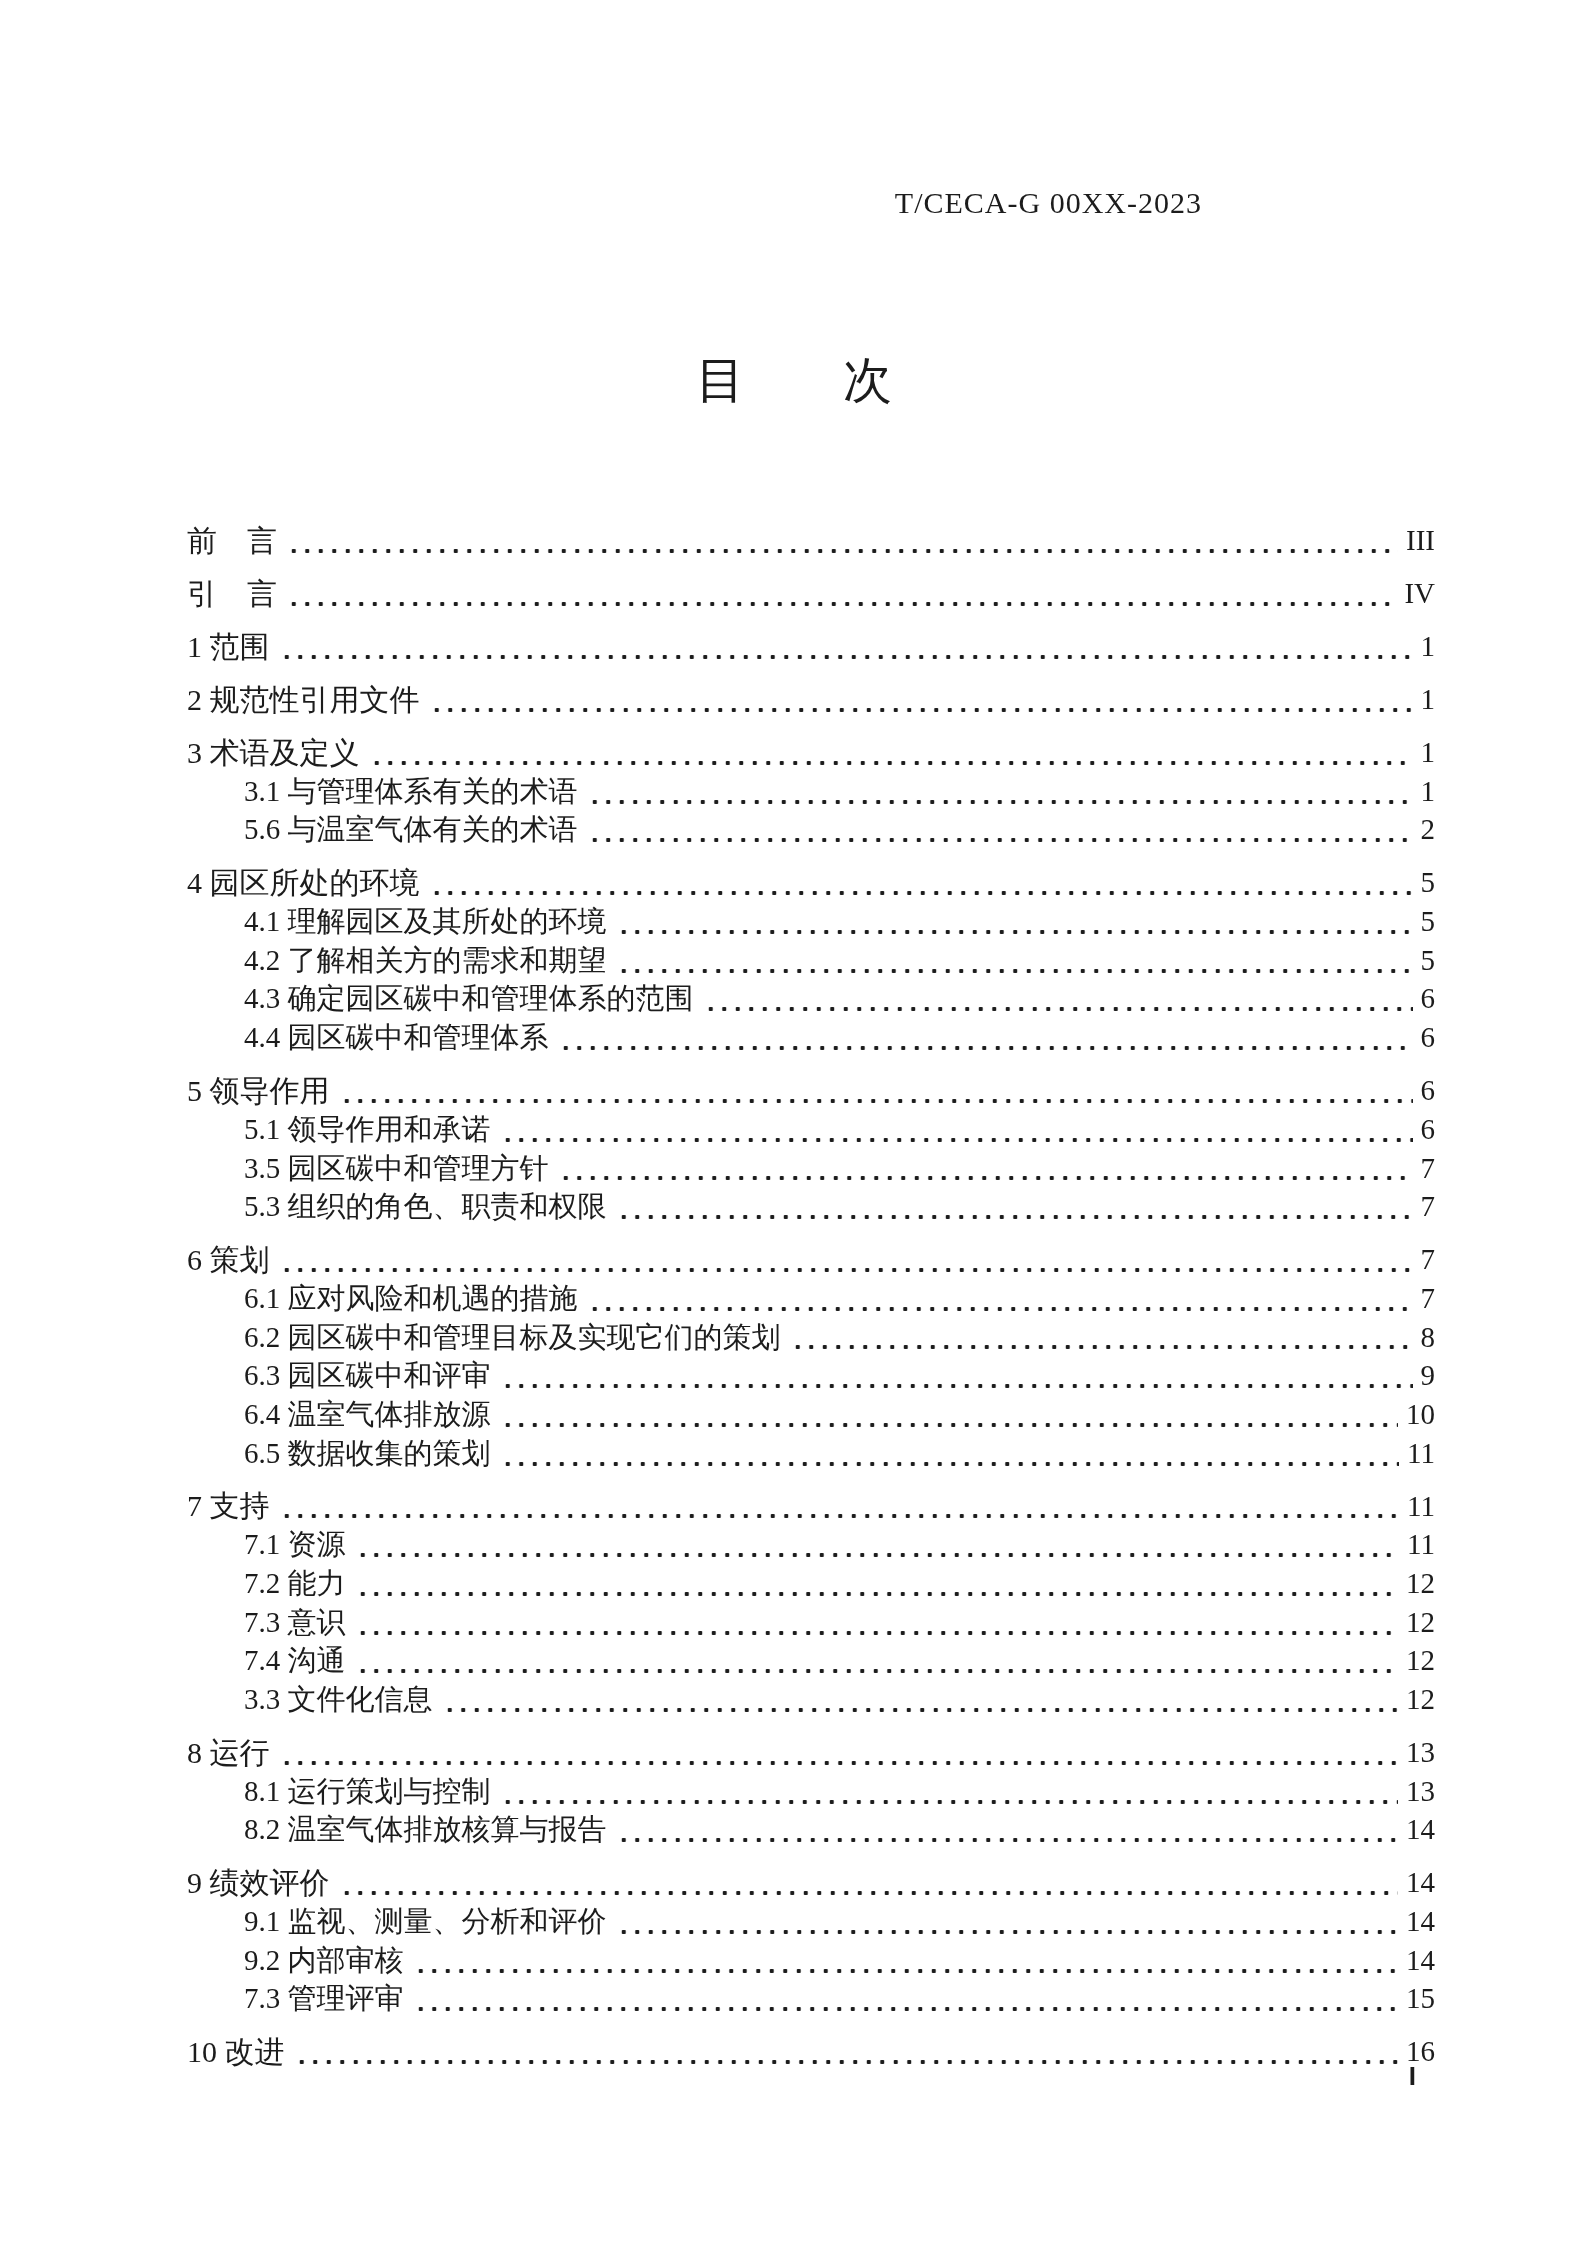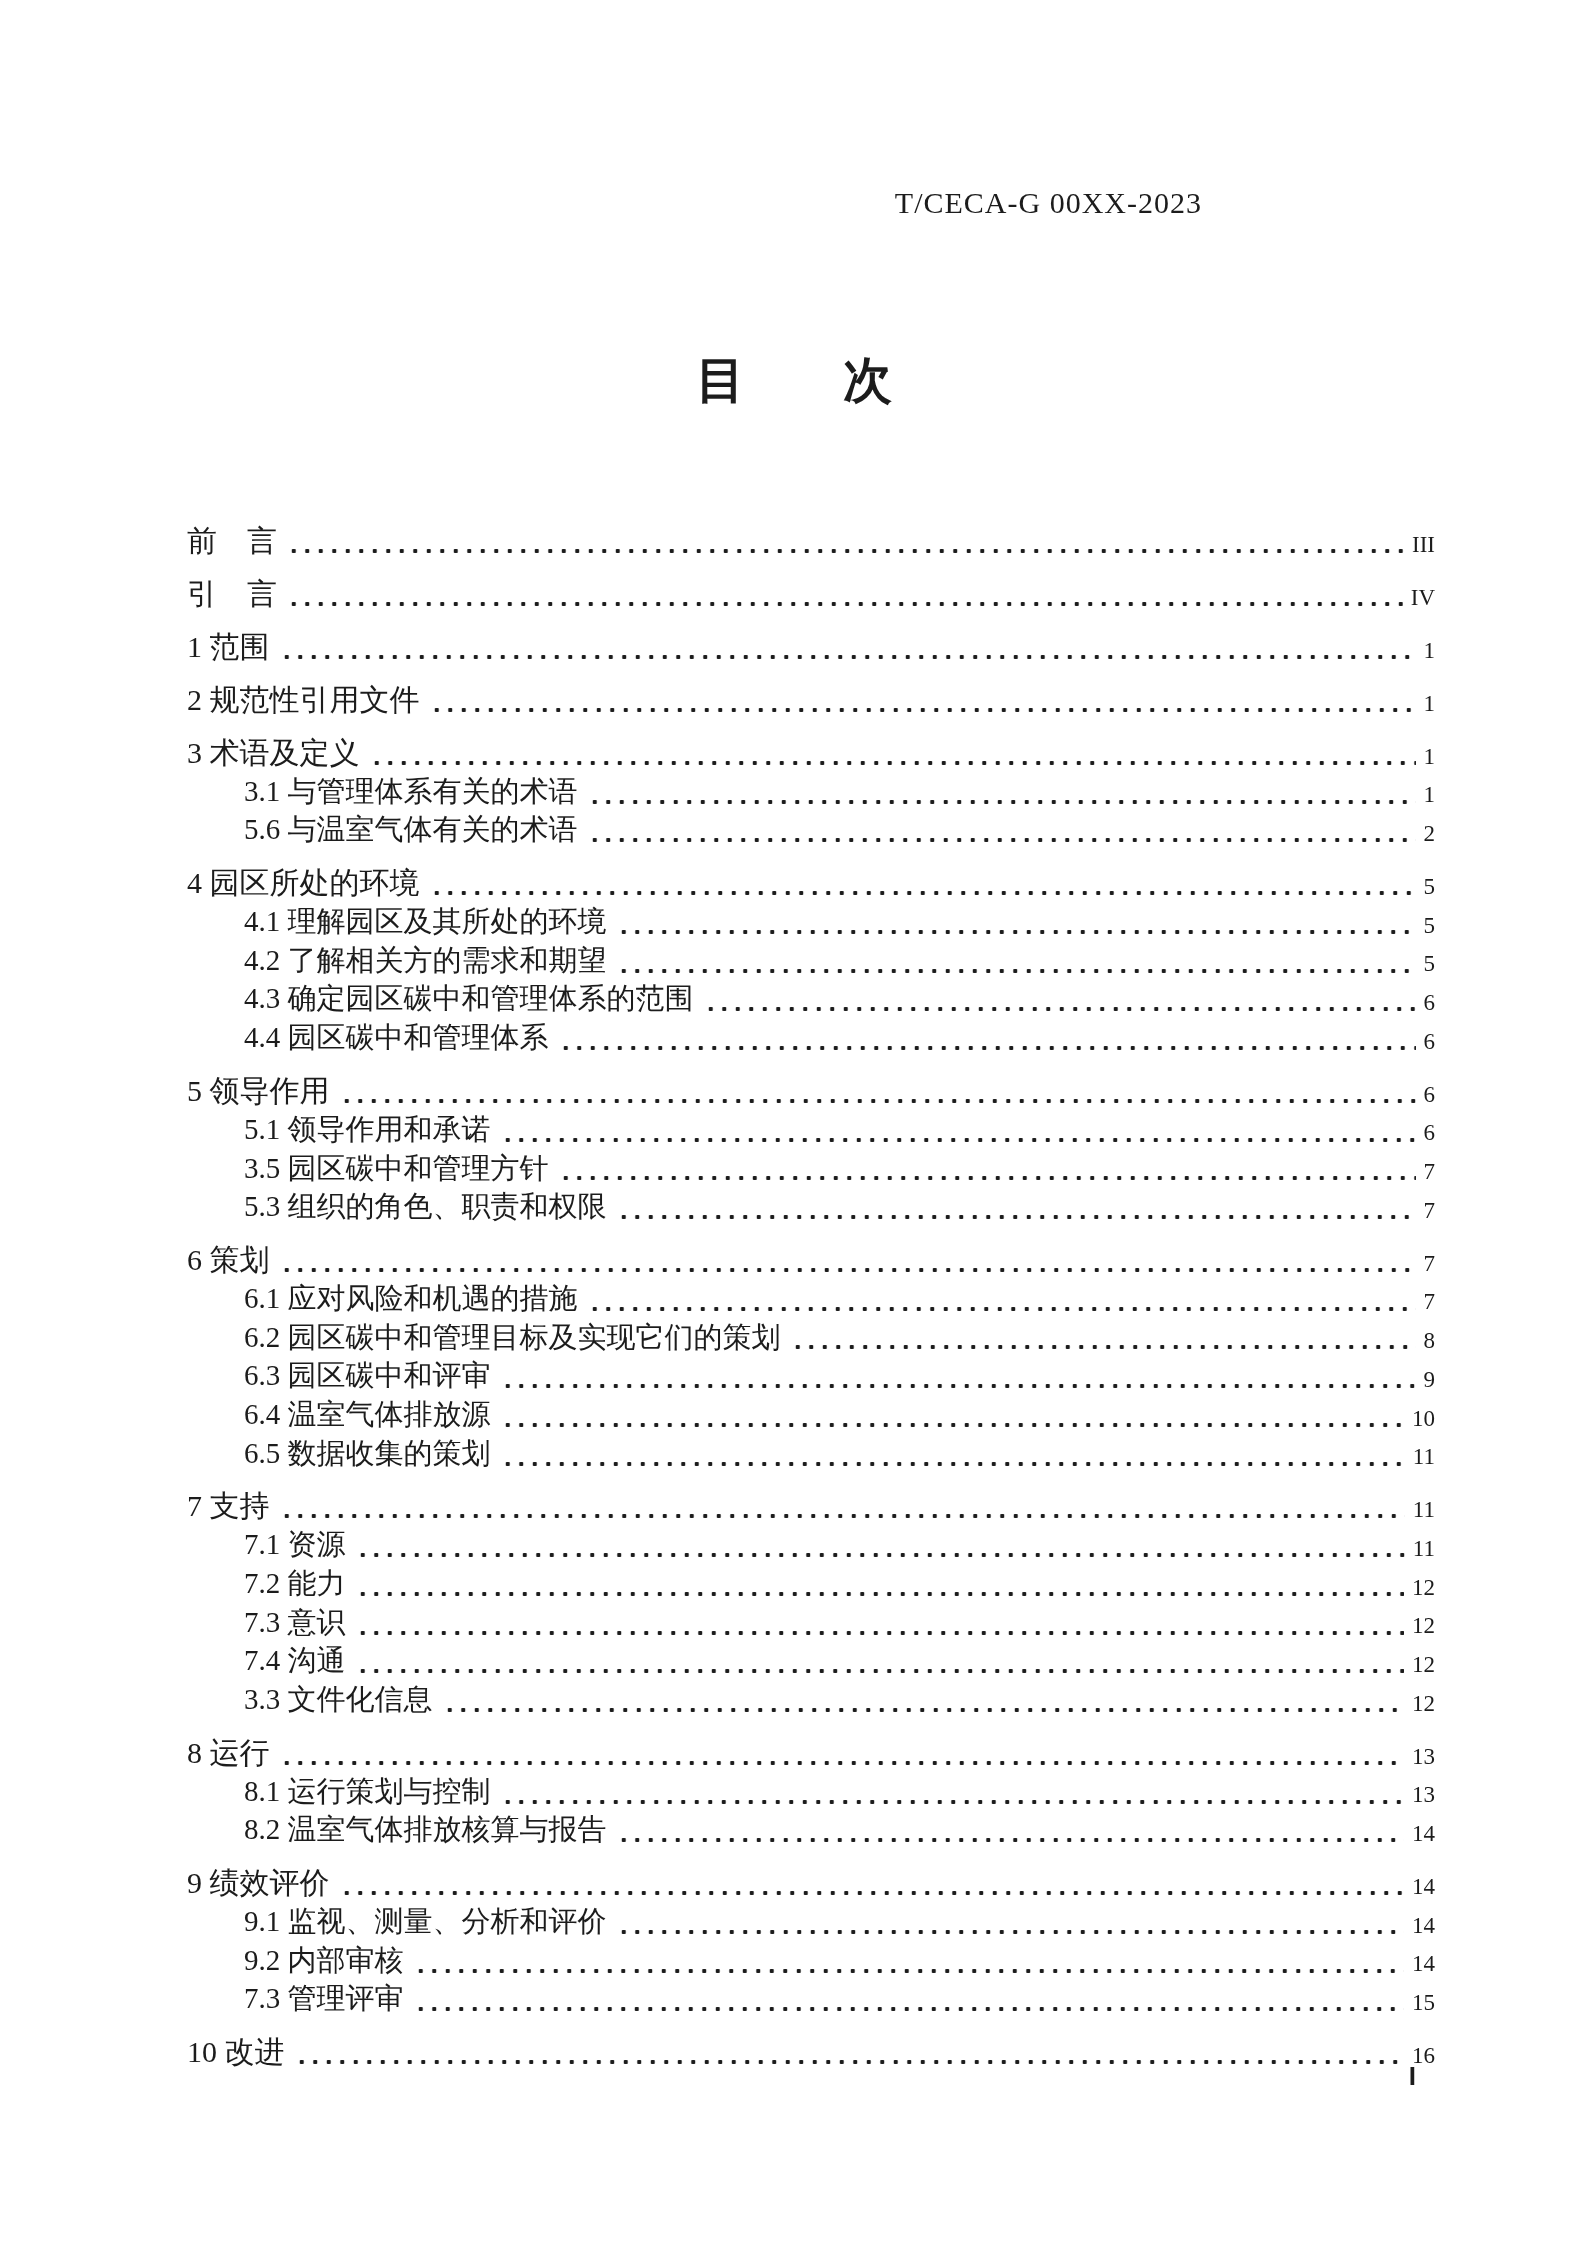--- a/index.html
+++ b/index.html
@@ -24,21 +24,21 @@
     letter-spacing: 1px;
     white-space: nowrap;
   }
   .doc-title {
     position: absolute;
     top: 356px;
     left: 0;
     width: 100%;
     text-align: center;
     font-size: 49px;
-    font-weight: 700;
+    font-weight: 400;
     line-height: 1;
     font-family: "Liberation Sans", "DejaVu Sans", sans-serif;
     white-space: pre;
   }
   .toc {
     position: absolute;
     left: 187px;
     right: 153px;
     top: 506px;
   }
@@ -67,21 +67,21 @@
   .toc-leader {
     flex: 1 1 auto;
     height: 20px;
     margin: 0 8px 0 10px;
     background-image: radial-gradient(circle, #1c1c1c 2px, rgba(0,0,0,0) 2.5px);
     background-size: 13.5px 10px;
     background-repeat: repeat-x;
     background-position: left bottom 1px;
   }
   .toc-page {
-    font-size: 23px;
+    font-size: 29px;
     line-height: 1.1;
     white-space: nowrap;
   }
   .doc-footer {
     position: absolute;
     top: 2063px;
     right: 172px;
     font-size: 26px;
     font-weight: 700;
     font-family: "Liberation Sans", "DejaVu Sans", sans-serif;

